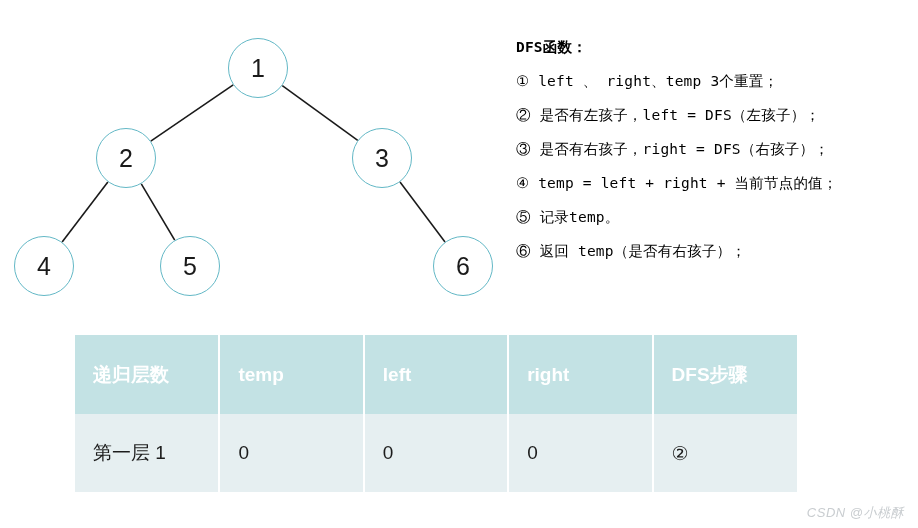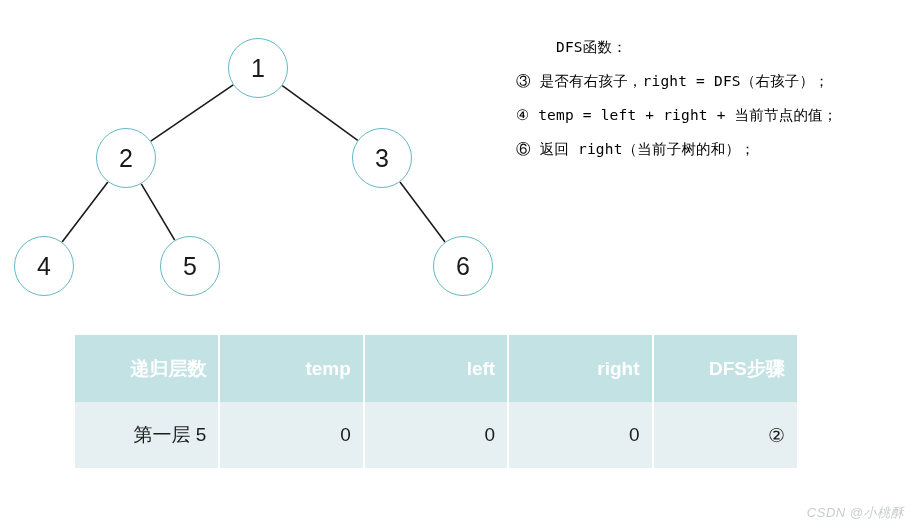--- a/index.html
+++ b/index.html
@@ -58,38 +58,37 @@
     font-size: 14.5px;
     color: #000000;
     line-height: 1;
     height: 34px;
     display: flex;
     align-items: center;
     white-space: pre;
     letter-spacing: 0.2px;
   }
   .desc-line.title {
-    font-weight: normal;
-    margin-left: 40px;
+    font-weight: bold;
   }
 
   
   #data-table {
     position: absolute;
     left: 75px;
     top: 335px;
     width: 722px;
     border-collapse: collapse;
     table-layout: fixed;
   }
   #data-table th,
   #data-table td {
-    padding: 12px;
+    padding: 18px;
     height: 42px;
-    text-align: right;
+    text-align: left;
     vertical-align: middle;
     border-right: 2px solid #ffffff;
     font-family: "Liberation Sans", sans-serif;
   }
   #data-table th:last-child,
   #data-table td:last-child {
     border-right: none;
     margin-left: 19px;
   }
   #data-table thead th {
@@ -159,38 +158,41 @@
           <span>5</span>
         </div>
         <div class="tree-node" style="left: 433px; top: 236px; border-color: rgb(99, 184, 198);">
           <span>6</span>
         </div>
       </div>
   </div>
 
   <div id="desc-panel">
     <div class="desc-line title">DFS函数：</div>
+    <div class="desc-line">① left 、 right、temp 3个重置；</div>
+    <div class="desc-line">② 是否有左孩子，left = DFS（左孩子）；</div>
     <div class="desc-line">③ 是否有右孩子，right = DFS（右孩子）；</div>
     <div class="desc-line">④ temp = left + right + 当前节点的值；</div>
-    <div class="desc-line">⑥ 返回 right（当前子树的和）；</div>
+    <div class="desc-line">⑤ 记录temp。</div>
+    <div class="desc-line">⑥ 返回 temp（是否有右孩子）；</div>
   </div>
 
   <table id="data-table">
     <thead>
       <tr>
         <th>递归层数</th>
         <th>temp</th>
         <th>left</th>
         <th>right</th>
         <th>DFS步骤</th>
       </tr>
     </thead>
     <tbody id="table-body">
         <tr>
-          <td>第一层 5</td>
+          <td>第一层 1</td>
           <td>0</td>
           <td>0</td>
           <td>0</td>
           <td class="cell-circled">②</td>
         </tr>
       </tbody>
   </table>
 
   <div id="watermark">CSDN @小桃酥</div>
 

